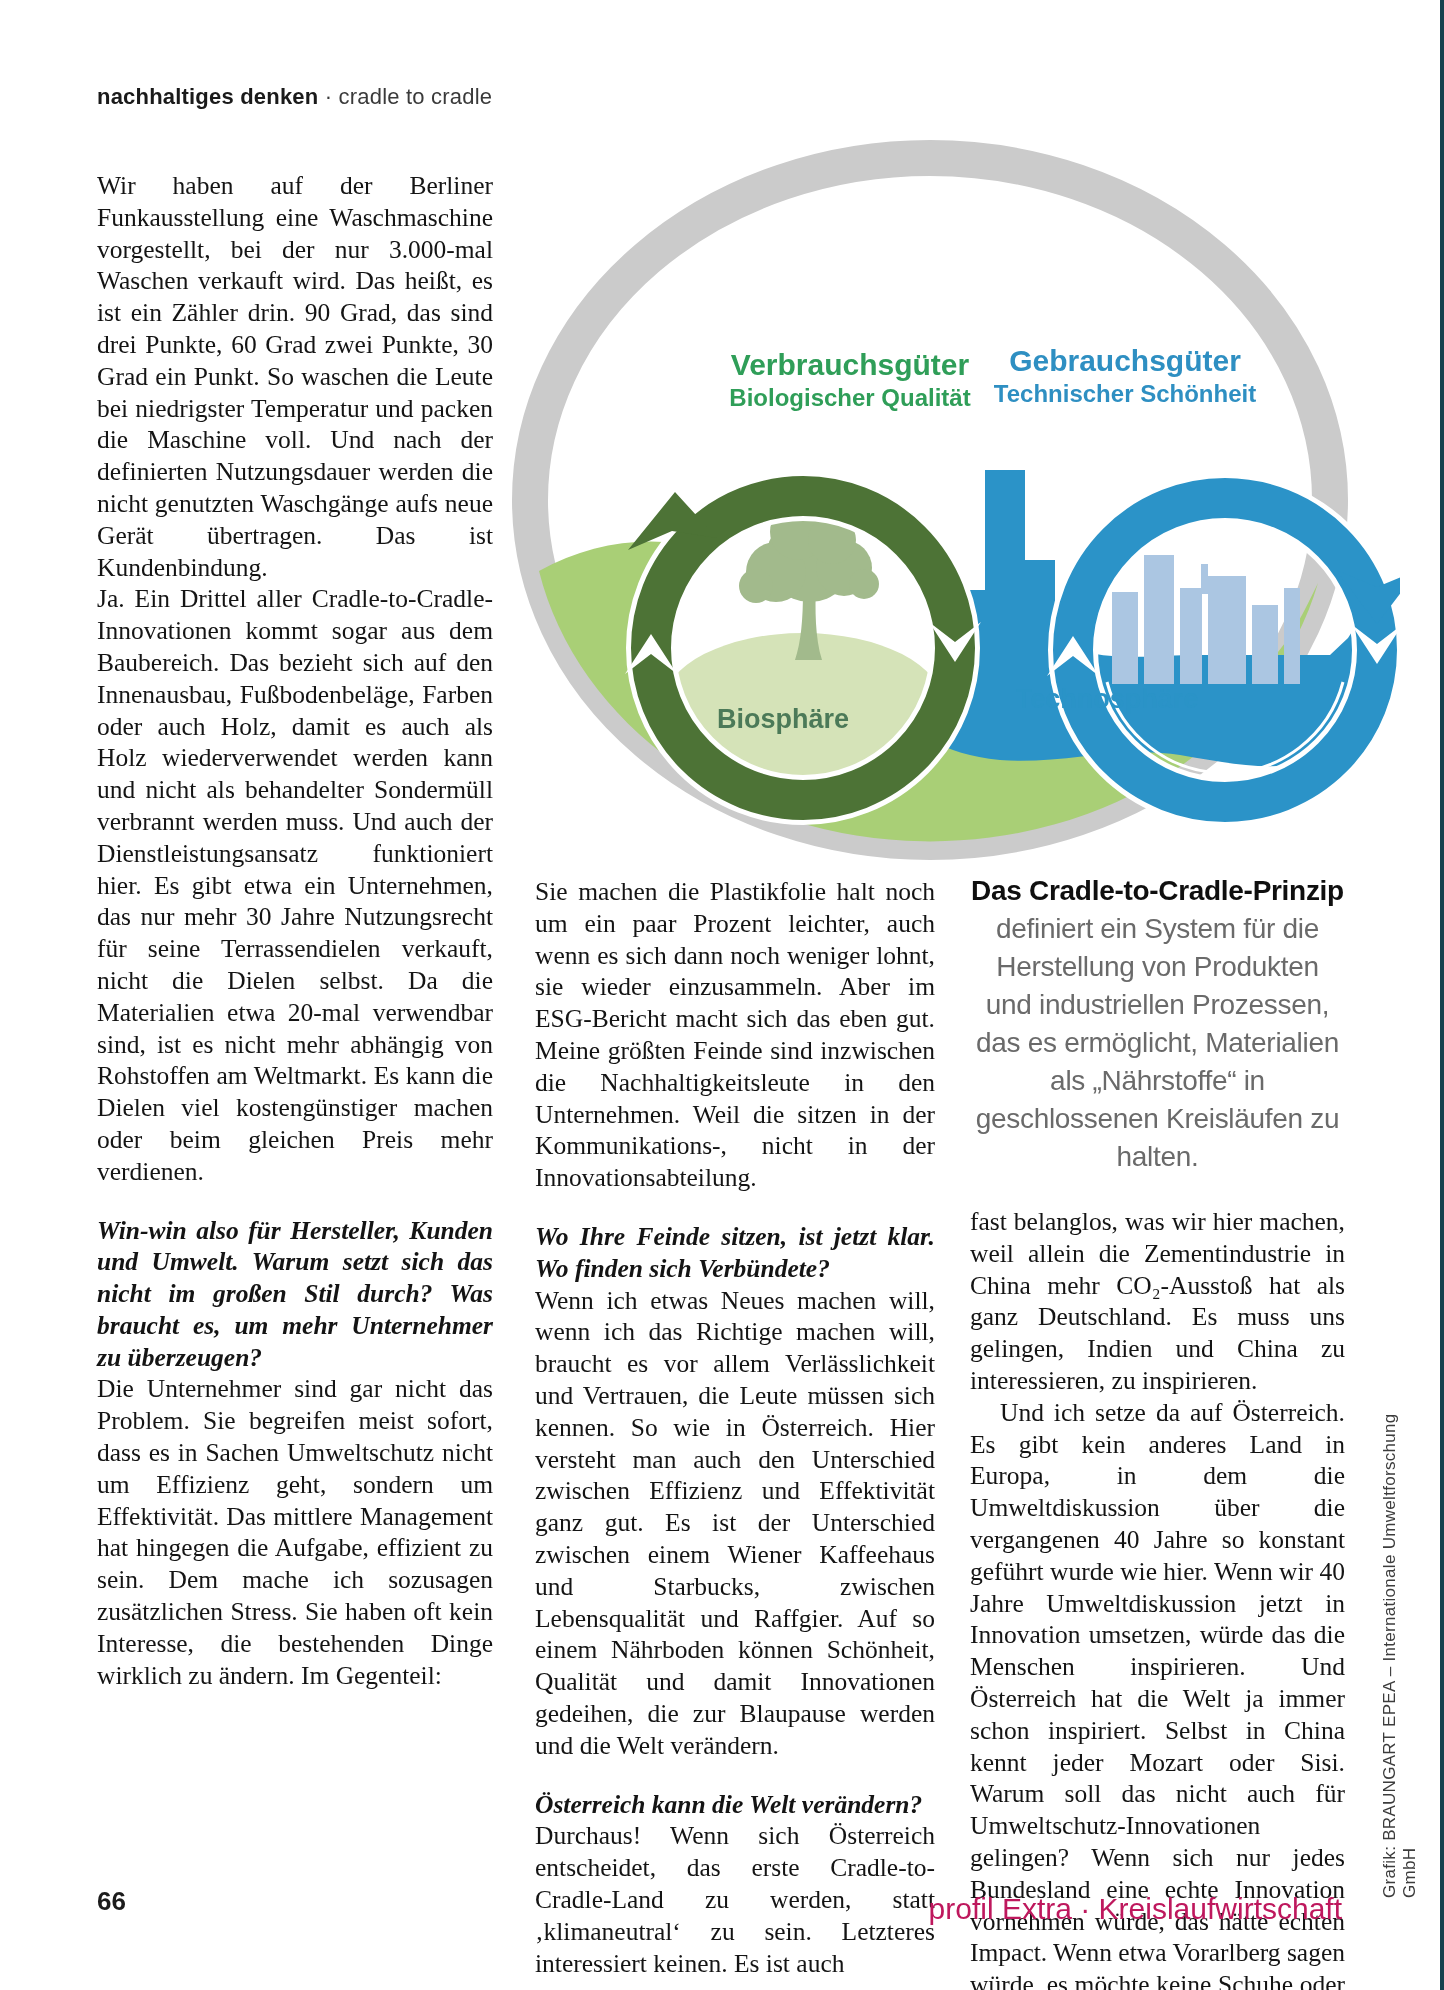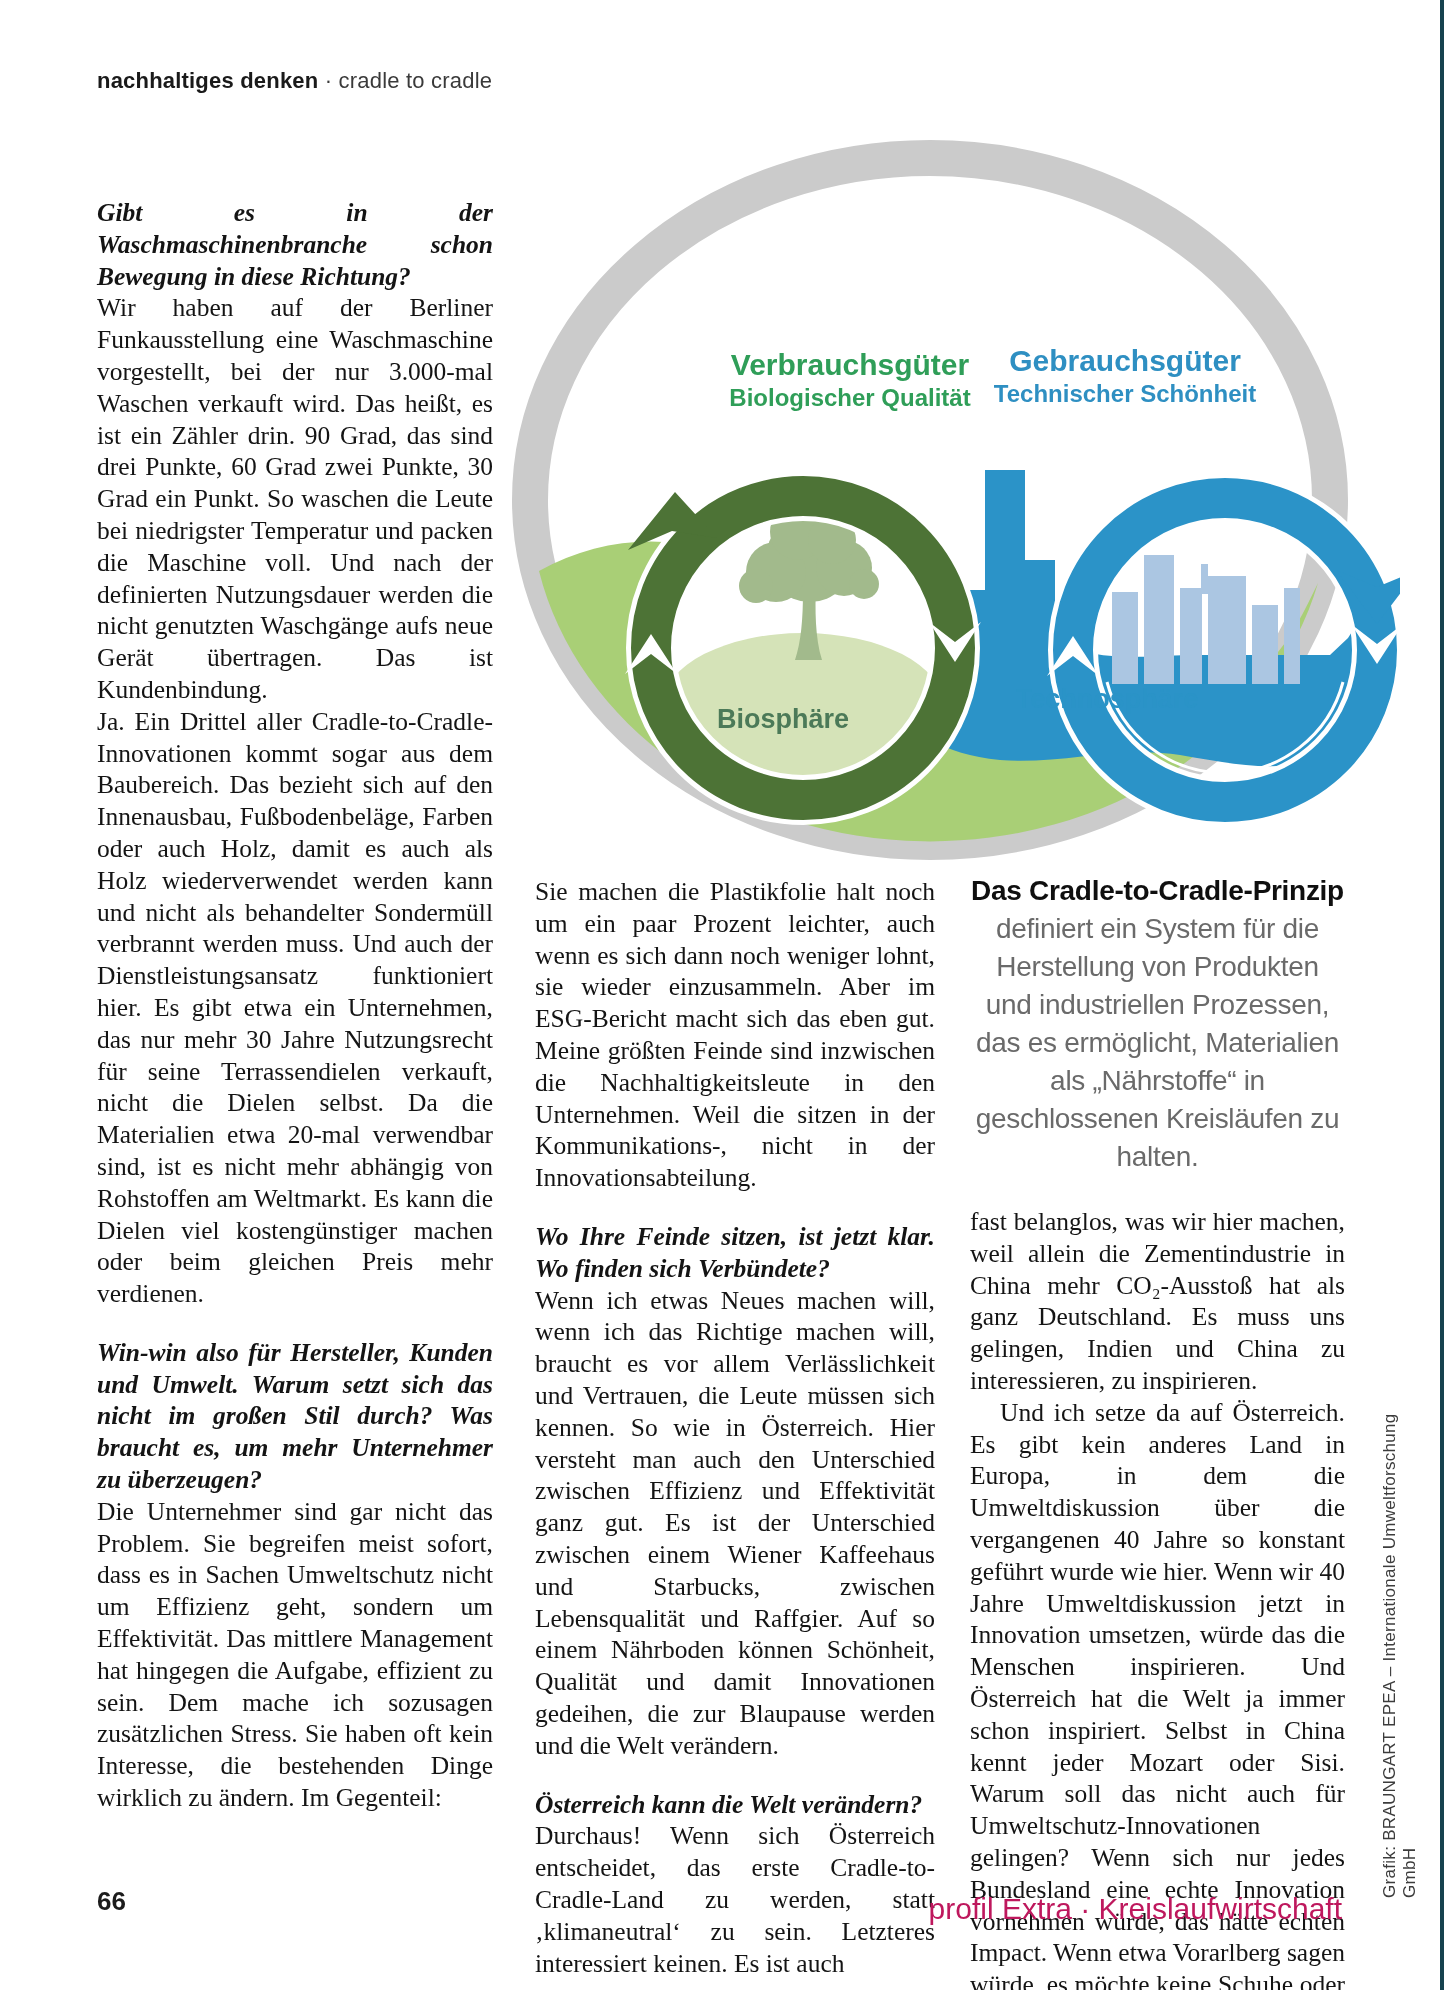--- a/index.html
+++ b/index.html
@@ -2,21 +2,21 @@
 <html lang="de"><head>
 <meta charset="utf-8">
 <style>
   html,body{margin:0;padding:0;background:#e8e8e8;}
   .page{
     position:relative;width:1444px;height:1990px;background:#ffffff;
     overflow:hidden;font-family:"Liberation Serif",serif;color:#141414;
   }
   .edge-line{position:absolute;right:0;top:0;width:4px;height:100%;background:#16424f;}
   .header{
-    position:absolute;left:97px;top:68px;font-family:"Liberation Sans",sans-serif;
+    position:absolute;left:97px;top:84px;font-family:"Liberation Sans",sans-serif;
     font-size:22px;color:#1a1a1a;letter-spacing:.2px;
   }
   .header .bold{font-weight:700;}
   .header .light{font-weight:400;color:#3a3a3a;}
   .col{position:absolute;font-size:25.5px;line-height:31.8px;text-align:justify;}
   .col p{margin:0;}
   .col p.question{font-weight:700;font-style:italic;margin-top:27px;}
   .col p.indent{text-indent:30px;}
   .col-left{left:97px;top:170px;width:396px;}
   .col-mid{left:535px;top:876px;width:400px;}
@@ -135,21 +135,20 @@
   </svg>
 
   <div class="dlabel lbl-green lbl-big" style="left:850px;top:348px;">Verbrauchsgüter</div>
   <div class="dlabel lbl-green lbl-small" style="left:850px;top:384px;">Biologischer Qualität</div>
   <div class="dlabel lbl-blue lbl-big" style="left:1125px;top:344px;">Gebrauchsgüter</div>
   <div class="dlabel lbl-blue lbl-small" style="left:1125px;top:380px;">Technischer Schönheit</div>
   <div class="dlabel lbl-sphere" style="left:783px;top:684px;color:#4c7a58;margin-top:20px;">Biosphäre</div>
   <div class="dlabel lbl-sphere" style="left:1107px;top:684px;color:#2a93c7;">Technosphäre</div>
 
   <div class="col col-left">
-    <p class="question">Gibt es in der Waschmaschinenbranche schon Bewegung in diese Richtung?</p>
     <p>Wir haben auf der Berliner Funkausstellung eine Waschmaschine vorgestellt, bei der nur 3.000-mal Waschen verkauft wird. Das heißt, es ist ein Zähler drin. 90 Grad, das sind drei Punkte, 60 Grad zwei Punkte, 30 Grad ein Punkt. So waschen die Leute bei niedrigster Temperatur und packen die Maschine voll. Und nach der definierten Nutzungsdauer werden die nicht genutzten Waschgänge aufs neue Gerät übertragen. Das ist Kundenbindung.</p>
     <p>Ja. Ein Drittel aller Cradle-to-Cradle-Innovationen kommt sogar aus dem Baubereich. Das bezieht sich auf den Innenausbau, Fußbodenbeläge, Farben oder auch Holz, damit es auch als Holz wiederverwendet werden kann und nicht als behandelter Sondermüll verbrannt werden muss. Und auch der Dienstleistungsansatz funktioniert hier. Es gibt etwa ein Unternehmen, das nur mehr 30 Jahre Nutzungsrecht für seine Terrassendielen verkauft, nicht die Dielen selbst. Da die Materialien etwa 20-mal verwendbar sind, ist es nicht mehr abhängig von Rohstoffen am Weltmarkt. Es kann die Dielen viel kostengünstiger machen oder beim gleichen Preis mehr verdienen.</p>
     <p class="question">Win-win also für Hersteller, Kunden und Umwelt. Warum setzt sich das nicht im großen Stil durch? Was braucht es, um mehr Unternehmer zu überzeugen?</p>
     <p>Die Unternehmer sind gar nicht das Problem. Sie begreifen meist sofort, dass es in Sachen Umweltschutz nicht um Effizienz geht, sondern um Effektivität. Das mittlere Management hat hingegen die Aufgabe, effizient zu sein. Dem mache ich sozusagen zusätzlichen Stress. Sie haben oft kein Interesse, die bestehenden Dinge wirklich zu ändern. Im Gegenteil:</p>
   </div>
 
   <div class="col col-mid">
     <p>Sie machen die Plastikfolie halt noch um ein paar Prozent leichter, auch wenn es sich dann noch weniger lohnt, sie wieder einzusammeln. Aber im ESG-Bericht macht sich das eben gut. Meine größten Feinde sind inzwischen die Nachhaltigkeitsleute in den Unternehmen. Weil die sitzen in der Kommunikations-, nicht in der Innovationsabteilung.</p>
     <p class="question">Wo Ihre Feinde sitzen, ist jetzt klar. Wo finden sich Verbündete?</p>
     <p>Wenn ich etwas Neues machen will, wenn ich das Richtige machen will, braucht es vor allem Verlässlichkeit und Vertrauen, die Leute müssen sich kennen. So wie in Österreich. Hier versteht man auch den Unterschied zwischen Effizienz und Effektivität ganz gut. Es ist der Unterschied zwischen einem Wiener Kaffeehaus und Starbucks, zwischen Lebensqualität und Raffgier. Auf so einem Nährboden können Schönheit, Qualität und damit Innovationen gedeihen, die zur Blaupause werden und die Welt verändern.</p>

